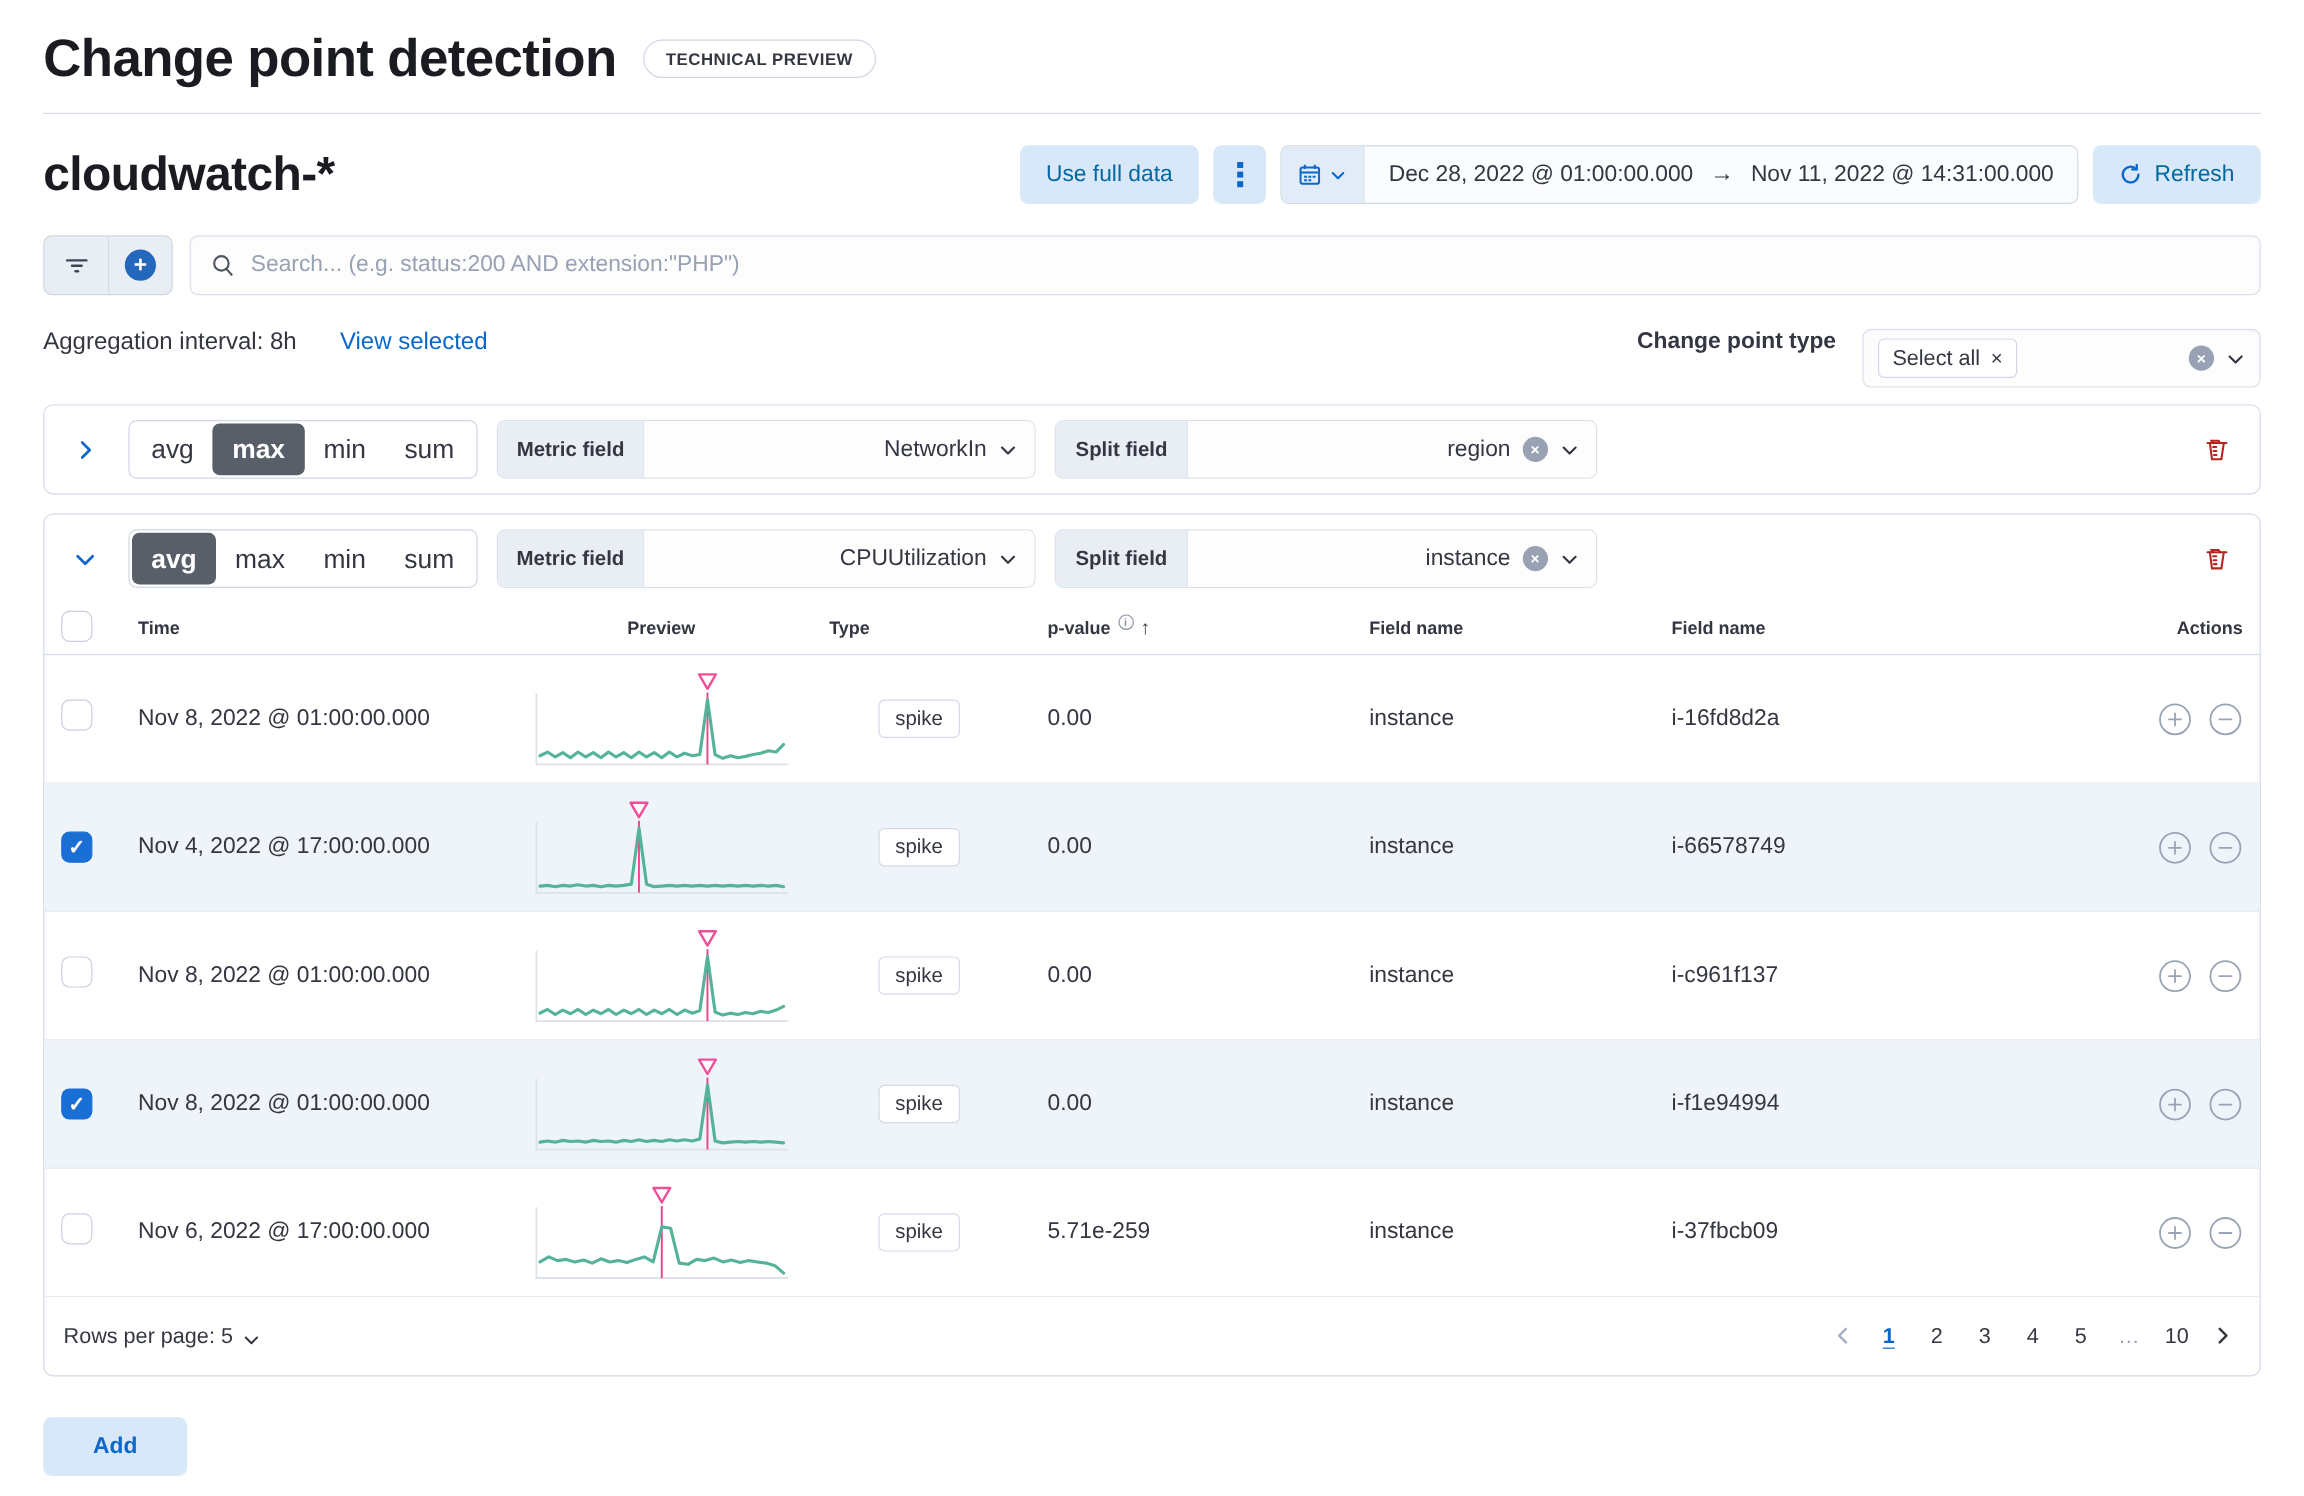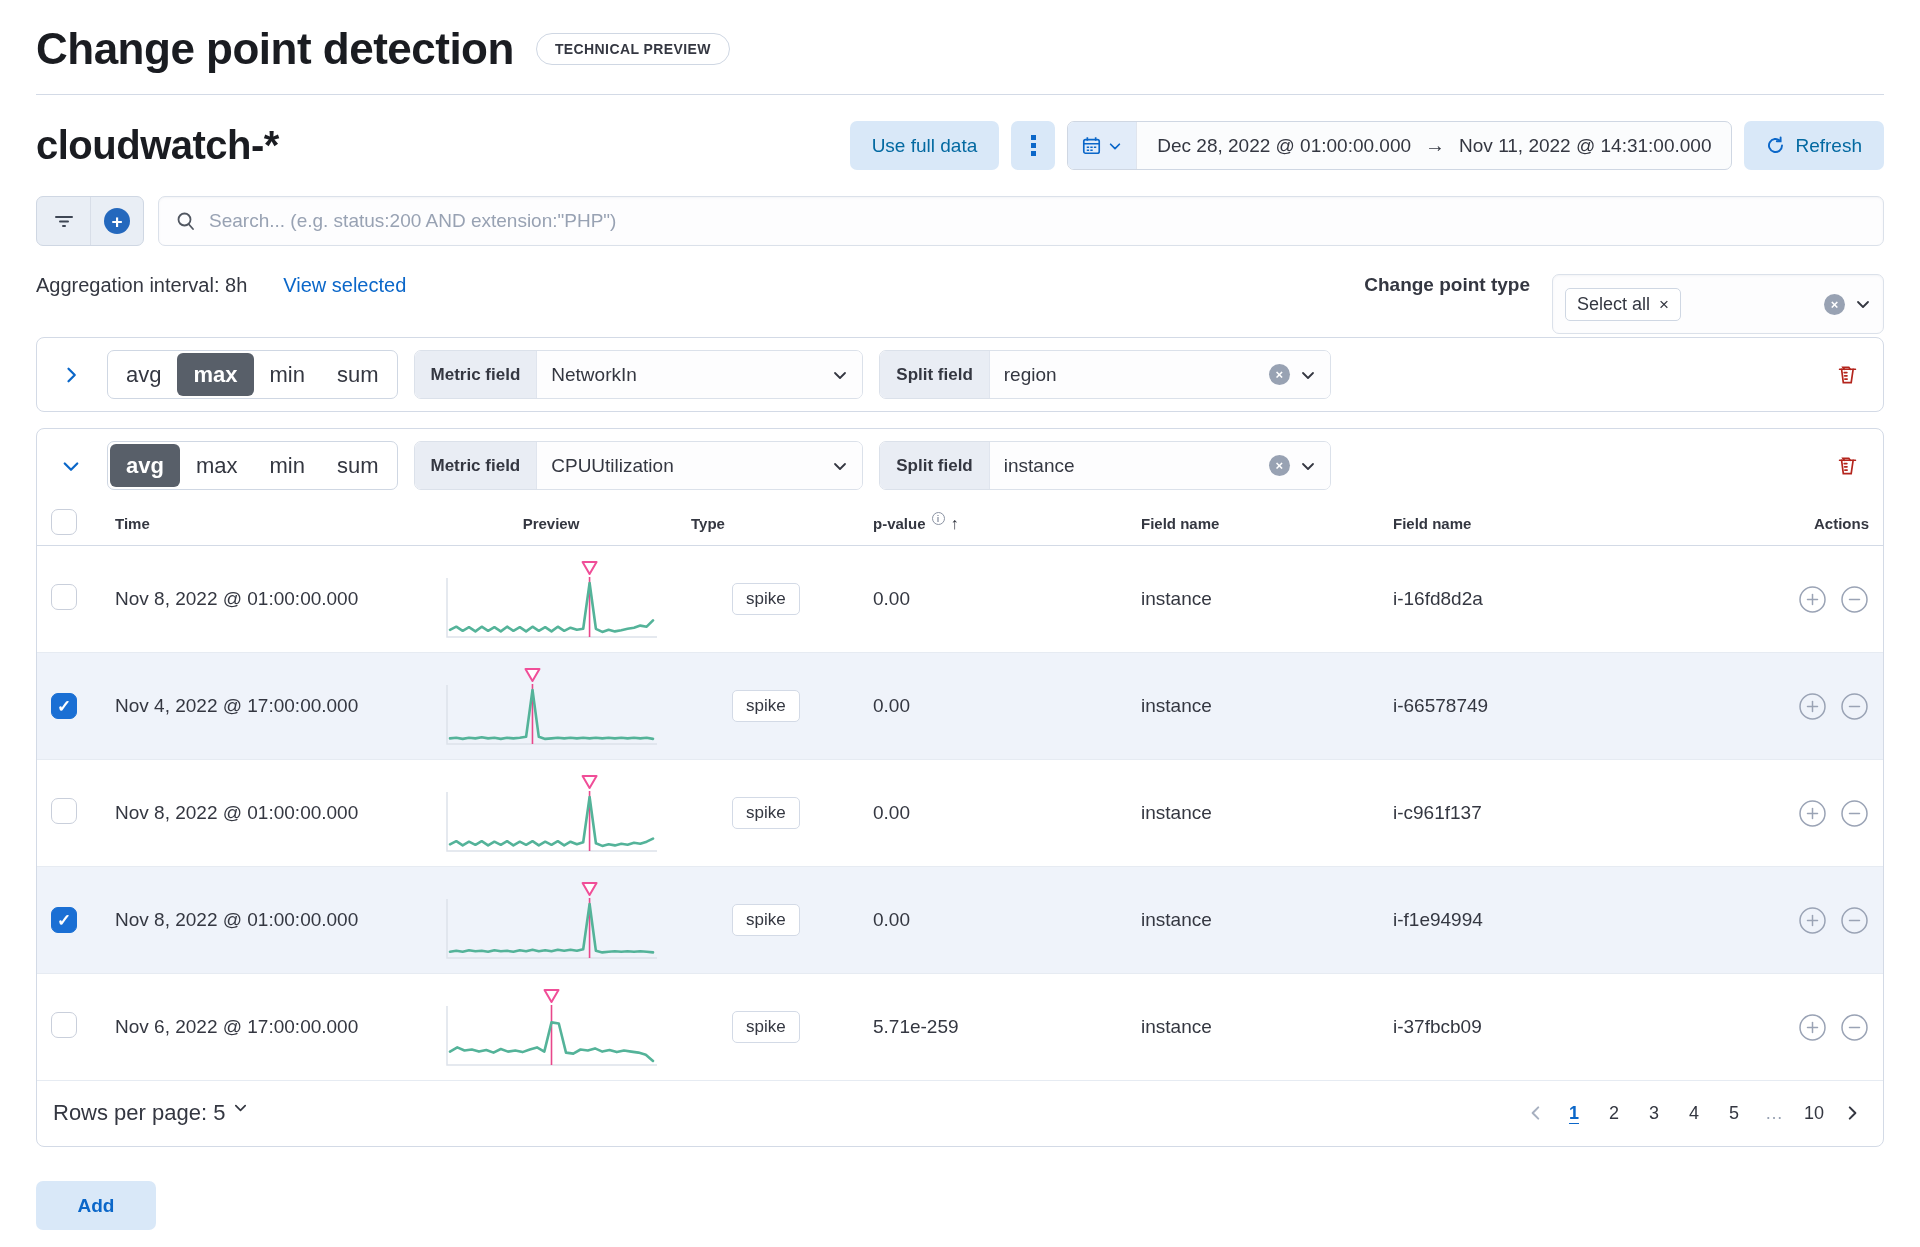--- a/index.html
+++ b/index.html
@@ -63,21 +63,21 @@
   }
   .search-input .placeholder { color:#98a2b3; font-size:19px; }
 
   
   .meta-row { display:flex; align-items:flex-start; margin-bottom:14px; height:49px; }
   .agg-label { font-size:20px; color:#343741; }
   .view-selected { margin-left:36px; font-size:20px; color:#0b67c9; font-weight:500; text-decoration:none; cursor:pointer; }
   .meta-spacer { flex:1; }
   .cpt-label { font-size:19px; font-weight:700; margin-right:22px; }
   .combo-box {
-    width:332px; height:60px; border:1px solid #dbe1ea; border-radius:7px; background:#fdfdfe;
+    width:332px; height:49px; border:1px solid #dbe1ea; border-radius:7px; background:#fdfdfe;
     display:flex; align-items:center; padding:0 12px; gap:8px; box-shadow:inset 0 1px 2px rgba(120,130,150,.08); cursor:pointer;
   }
   .combo-chip {
     border:1px solid #cfd7e3; border-radius:5px; background:#fff; padding:5px 11px;
     font-size:18px; display:flex; align-items:center; gap:9px; color:#343741;
   }
   .chip-x { font-size:17px; color:#343741; line-height:1; }
   .combo-right { margin-left:auto; display:flex; align-items:center; gap:10px; }
   .clear-circle {
     width:21px; height:21px; border-radius:50%; background:#98a2b3; color:#fff;
@@ -97,21 +97,21 @@
     height:43px; min-width:62px; padding:0 16px; border:none; background:transparent; border-radius:6px;
     font-size:22px; color:#343741; font-family:inherit; cursor:pointer;
   }
   .fn-btn.selected { background:#585f69; color:#fff; font-weight:600; }
   .field-control { display:flex; align-items:stretch; height:49px; border:1px solid #dbe1ea; border-radius:7px; overflow:hidden; }
   .field-prepend {
     background:#e9edf4; display:flex; align-items:center; padding:0 16px;
     font-size:17px; font-weight:600; color:#343741; border-right:1px solid #e0e5ee; white-space:nowrap;
   }
   .field-select {
-    background:#fdfdfe; display:flex; align-items:center; gap:10px; padding:0 14px; font-size:19px; color:#343741; cursor:pointer;
+    background:#fdfdfe; display:flex; align-items:center; gap:10px; padding:0 14px; font-size:19px; color:#343741; cursor:pointer;text-align:right;
   }
   .metric-control .field-select { width:325px; }
   .split-control .field-select { width:340px; }
   .field-select .val { flex:1; }
   .config-spacer { flex:1; }
   .trash-btn { width:44px; height:44px; border:none; background:transparent; cursor:pointer;
     display:flex; align-items:center; justify-content:center; }
 
   
   .cp-table { width:100%; }
@@ -134,21 +134,21 @@
   }
   .checkbox {
     width:26px; height:26px; border:1px solid #c9cfdb; border-radius:7px; background:#fff; cursor:pointer;
     display:inline-flex; align-items:center; justify-content:center;
   }
   .checkbox.checked { background:#1a6fd4; border-color:#1a6fd4; color:#fff; font-size:17px; font-weight:700; }
   .checkbox.checked::after { content:"✓"; }
 
   
   .table-footer { display:flex; align-items:center; padding:15px 16px 16px 16px; }
-  .rows-per-page { display:flex; align-items:flex-start; gap:8px; font-size:22px; color:#343741; cursor:pointer; }
+  .rows-per-page { display:flex; align-items:flex-end; gap:8px; font-size:18px; color:#343741; cursor:pointer; }
   .pagination { margin-left:auto; display:flex; align-items:center; gap:6px; }
   .page-num {
     min-width:34px; height:34px; border:none; background:transparent; font-size:18px; color:#343741;
     font-family:inherit; cursor:pointer; display:flex; align-items:center; justify-content:center;
   }
   .page-num.active { color:#0b67c9; font-weight:700; text-decoration:underline; text-underline-offset:4px; }
   .page-num.ellipsis { color:#98a2b3; cursor:default; }
   .pag-chev { background:none; border:none; cursor:pointer; display:flex; padding:4px 6px; }
 
   

